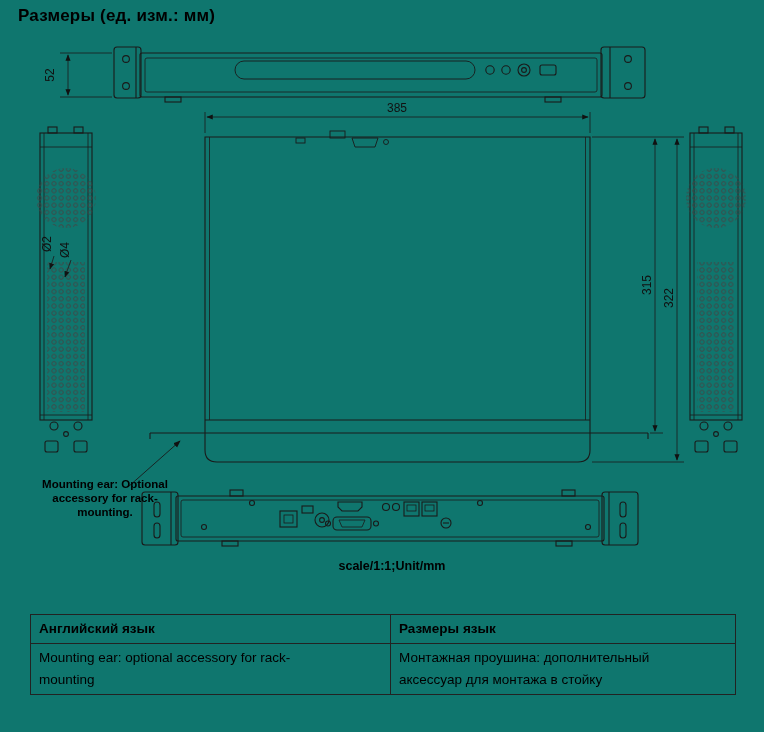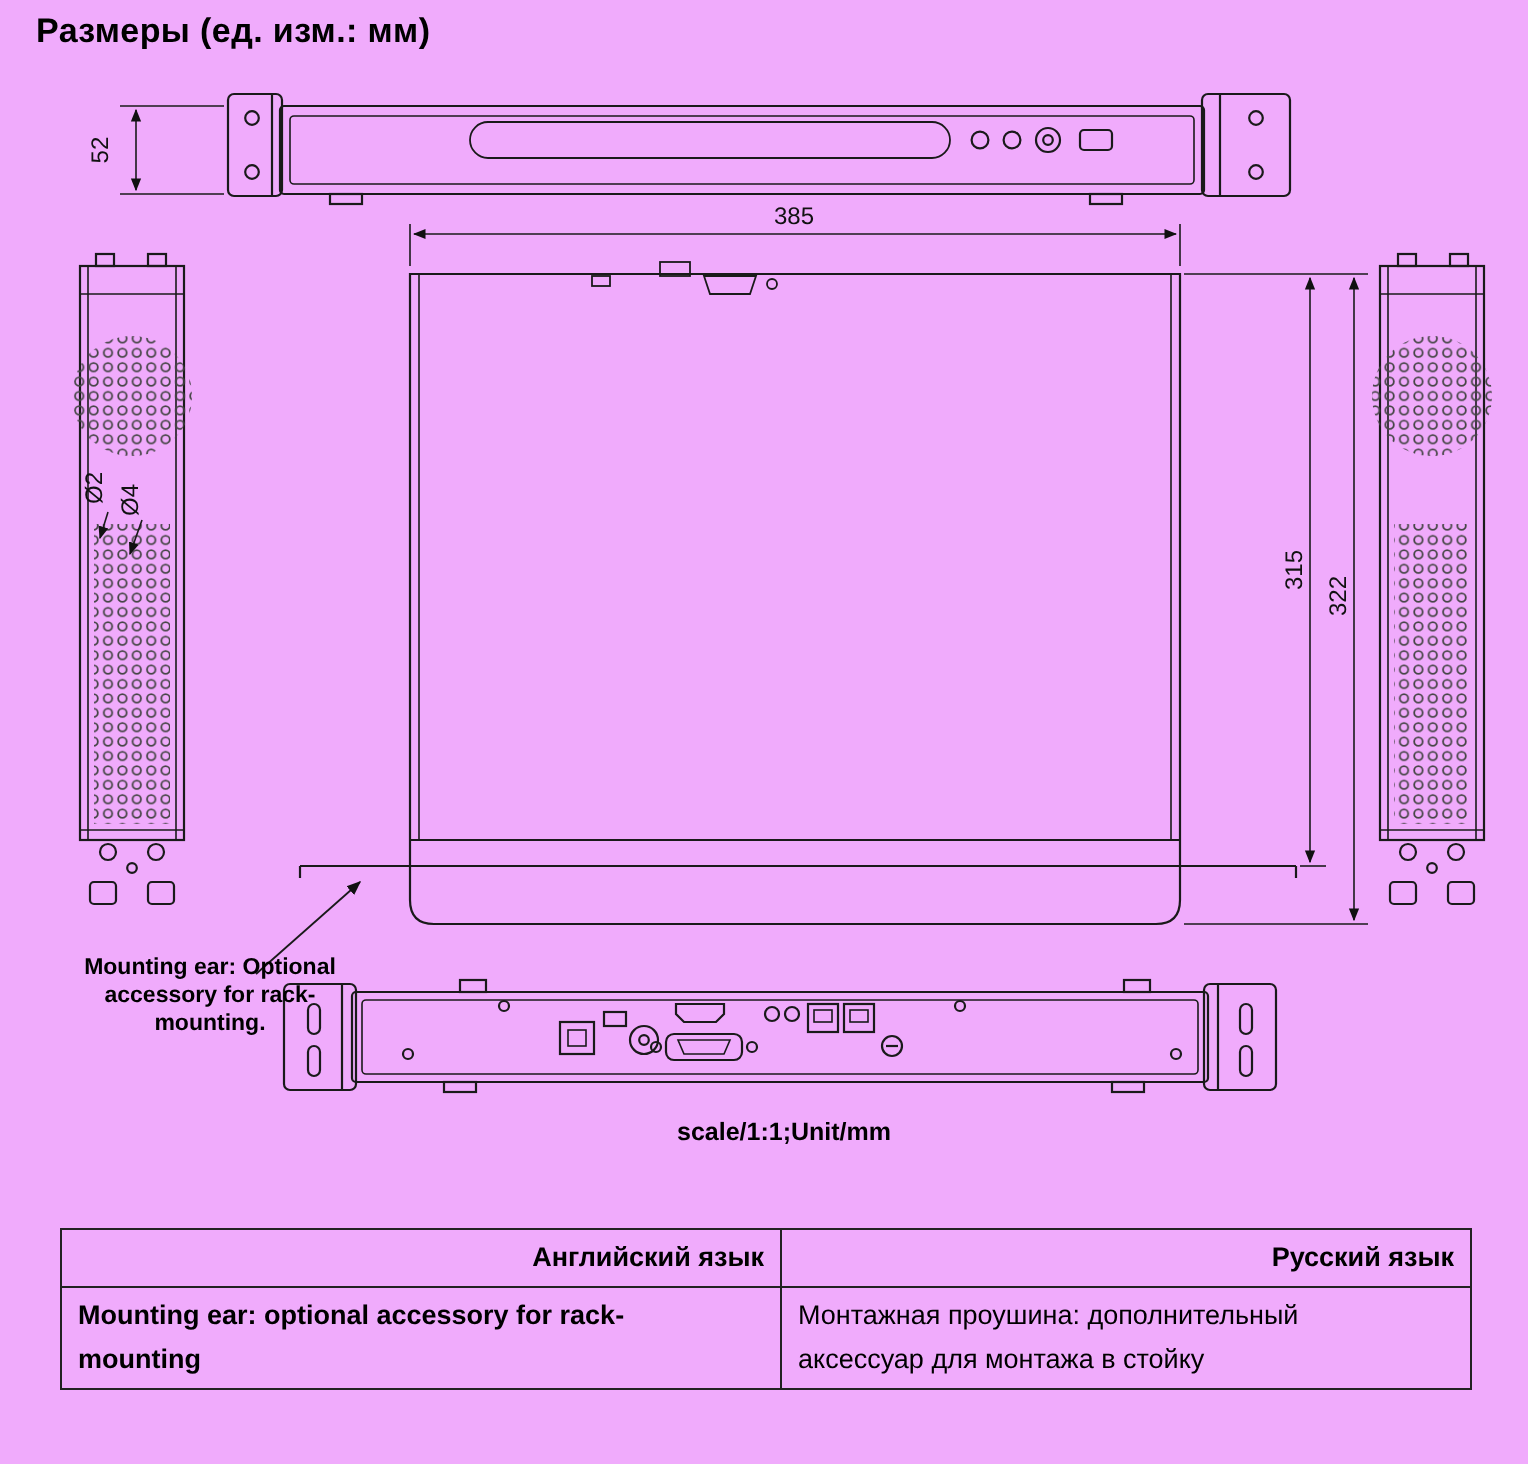--- a/index.html
+++ b/index.html
@@ -1,17 +1,17 @@
 <!DOCTYPE html>
 <html><head>
 <meta charset="utf-8">
 <style>
   html,body { margin:0; padding:0; background:#fff; }
   .page {
-    position:relative; width:764px; height:732px; background:#f0abfc;
+    position:relative; width:764px; height:732px; background:#0f766e;
     font-family:"Liberation Sans",sans-serif; color:#000; overflow:hidden;
   }
   .page-title {
     position:absolute; left:18px; top:6px;
     font-size:17px; font-weight:bold; letter-spacing:0.2px;
   }
   svg.drawing { position:absolute; left:0; top:0; }
   .dimtxt  { font:12px "Liberation Sans",sans-serif; fill:#111; stroke:none; }
   .scaletxt{ font:bold 12.5px "Liberation Sans",sans-serif; fill:#000; stroke:none; }
   .mount-note {
@@ -20,23 +20,23 @@
   }
   .lang-table {
     position:absolute; left:30px; top:614px; width:706px;
     border-collapse:collapse; font-size:13.5px; border:1px solid #222;
     table-layout:fixed;
   }
   .lang-table th, .lang-table td {
     border:1px solid #222; text-align:left; vertical-align:middle;
     padding:3px 8px; line-height:22px; font-weight:normal;
   }
-  .lang-table th { font-weight:bold; height:22px;text-align:right; }
+  .lang-table th { font-weight:bold; height:22px; }
   .col-en { width:360px; }
-  .lang-table td.col-en { padding-right:62px;font-weight:bold; }
+  .lang-table td.col-en { padding-right:62px; }
   .lang-table td.col-ru { padding-right:56px; }
 </style>
 </head>
 <body>
 
 <div class="page">
 
   <div class="page-title">Размеры (ед. изм.: мм)</div>
 
   <svg class="drawing" width="764" height="600" viewBox="0 0 764 600">
@@ -220,21 +220,21 @@
   <div class="mount-note">Mounting ear: Optional accessory for rack-mounting.</div>
 
   <table class="lang-table">
     <colgroup>
         <col class="col-en">
         <col>
       </colgroup>
     <thead>
       <tr>
         <th>Английский язык</th>
-        <th>Русский язык</th>
+        <th>Размеры язык</th>
       </tr>
     </thead>
     <tbody>
       <tr>
         <td class="col-en">Mounting ear: optional accessory for rack-mounting</td>
         <td class="col-ru">Монтажная проушина: дополнительный аксессуар для монтажа в стойку</td>
       </tr>
     </tbody>
   </table>
 

